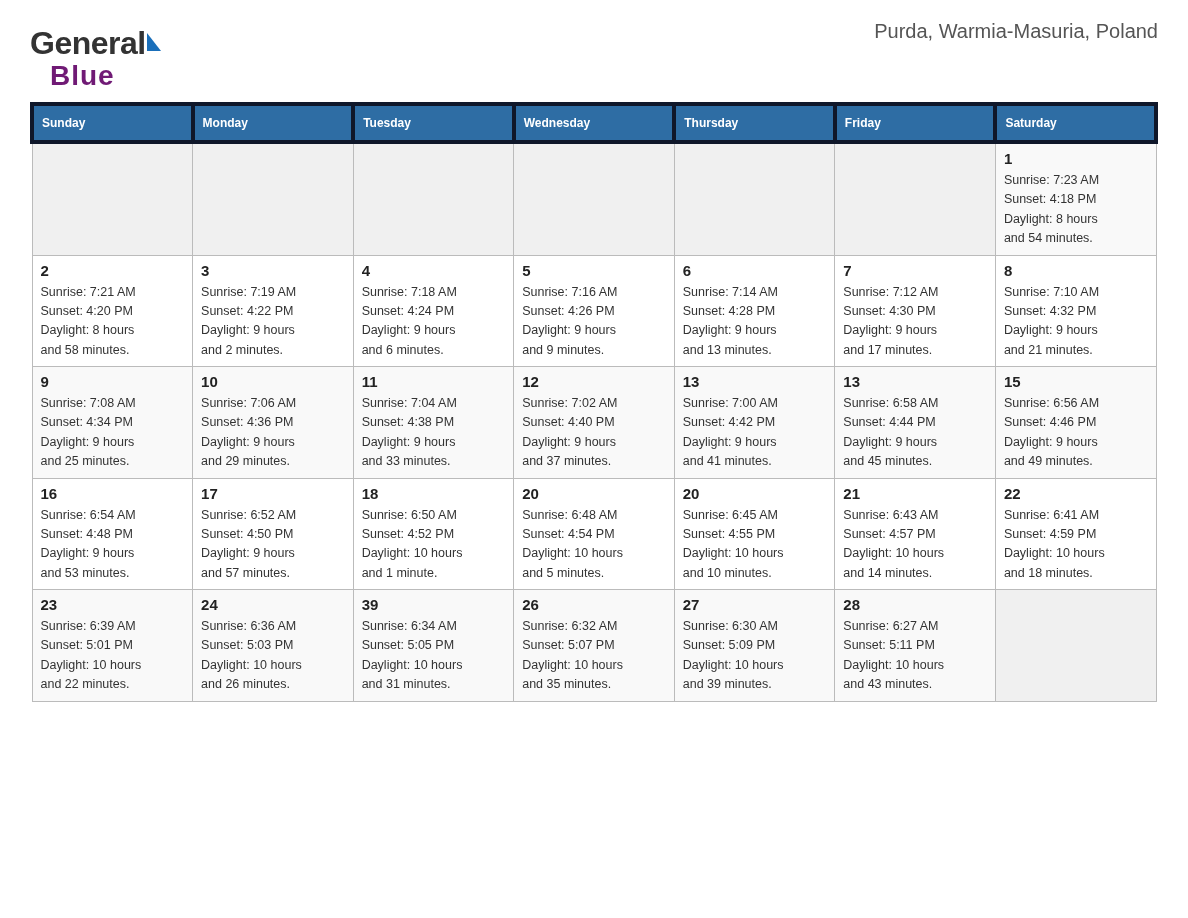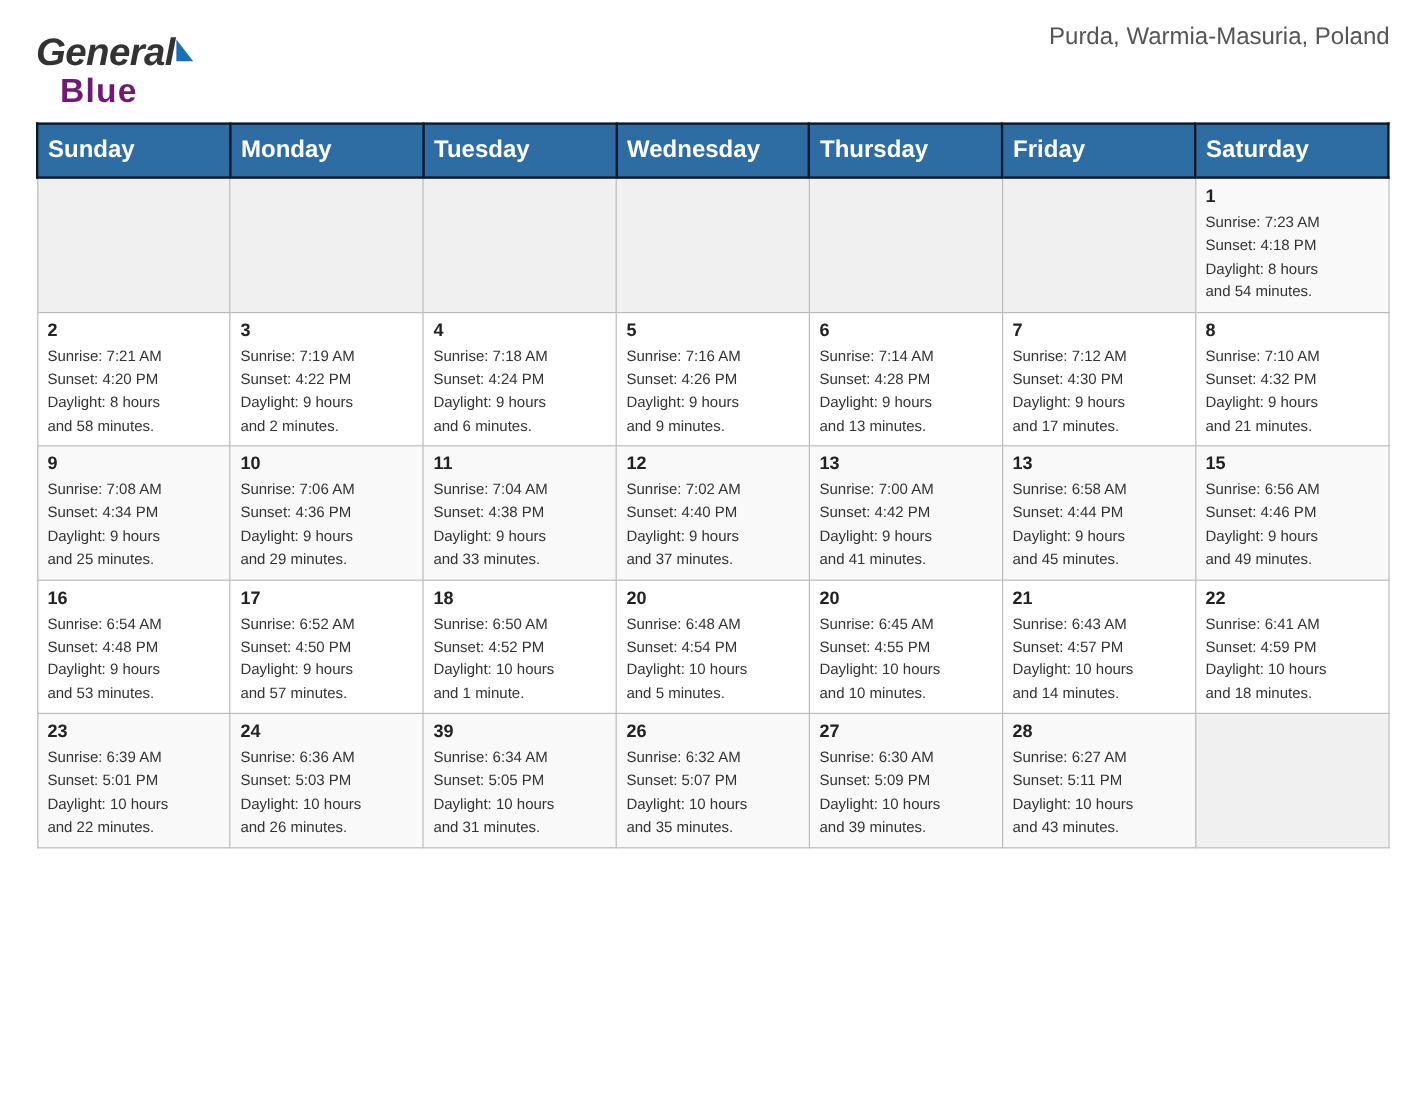--- a/index.html
+++ b/index.html
@@ -37,25 +37,25 @@
       margin-top: 0;
     }
     .calendar {
       width: 100%;
       border-collapse: collapse;
       border: 1px solid #999;
     }
     .calendar thead th {
       background-color: #2e6da4;
       color: #fff;
-      font-size: 20px;
+      font-size: 12px;
       font-weight: bold;
       padding: 10px 8px;
       text-align: left;
-      border: 2px solid #0f172a;
+      border: 4px solid #0f172a;
     }
     .calendar tbody td {
       vertical-align: top;
       padding: 6px 8px;
       border: 1px solid #bbb;
       width: 14.28%;
       min-height: 100px;
       font-size: 13px;
       color: #333;
       background: #fff;
@@ -79,21 +79,20 @@
       line-height: 1.55;
     }
     .empty-cell {
       background: #f0f0f0 !important;
     }
     
     .logo-wrapper {
       display: flex;
       flex-direction: row;
       align-items: center;
-      font-style: italic;
     }
     .logo-general {
       font-size: 32px;
       font-weight: bold;
       color: #333;
       letter-spacing: -0.5px;
     }
     .logo-arrow {
       display: inline-block;
       width: 0;

